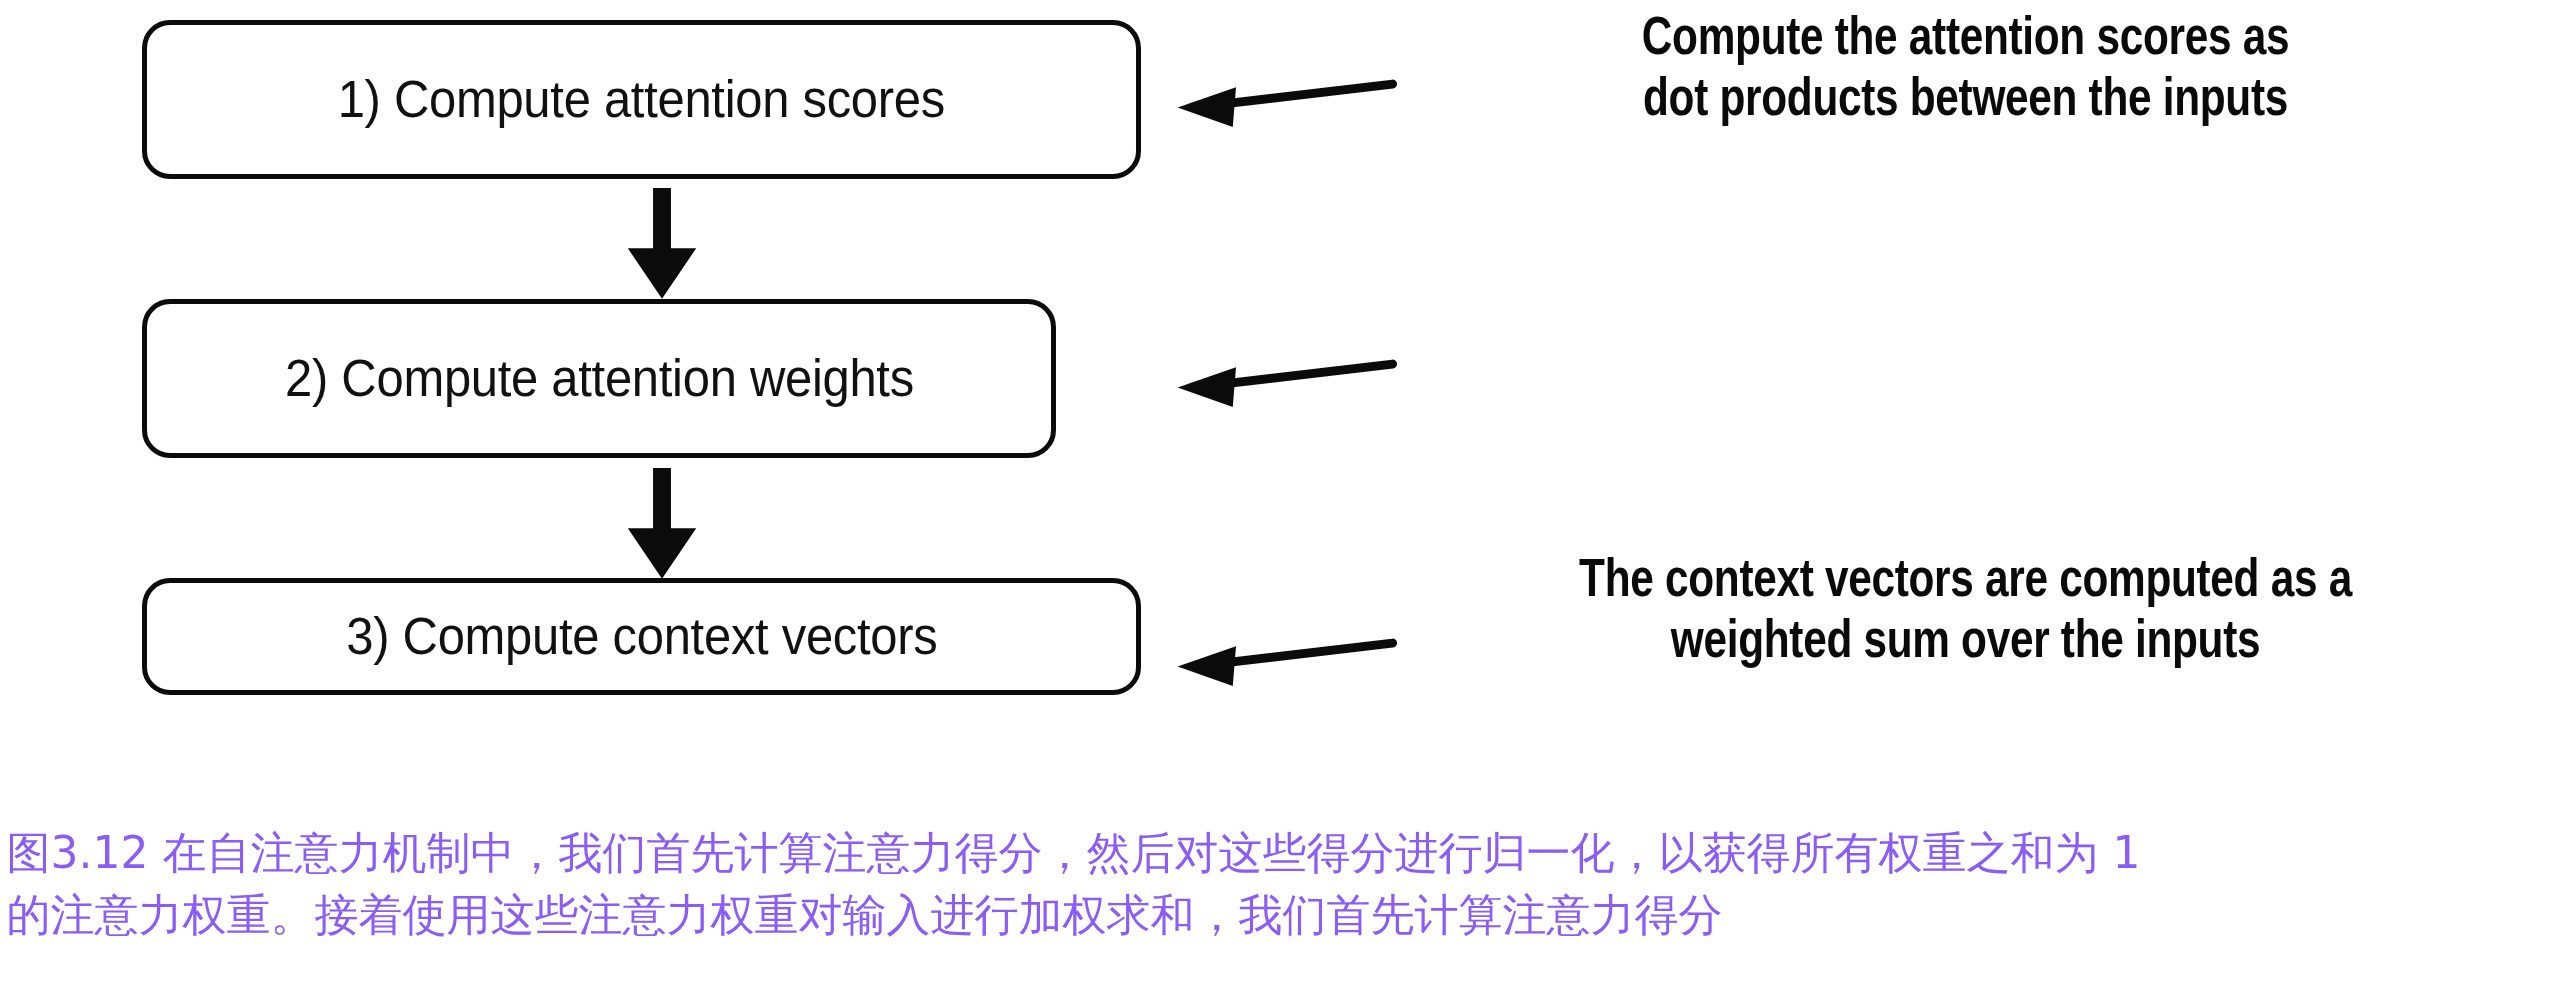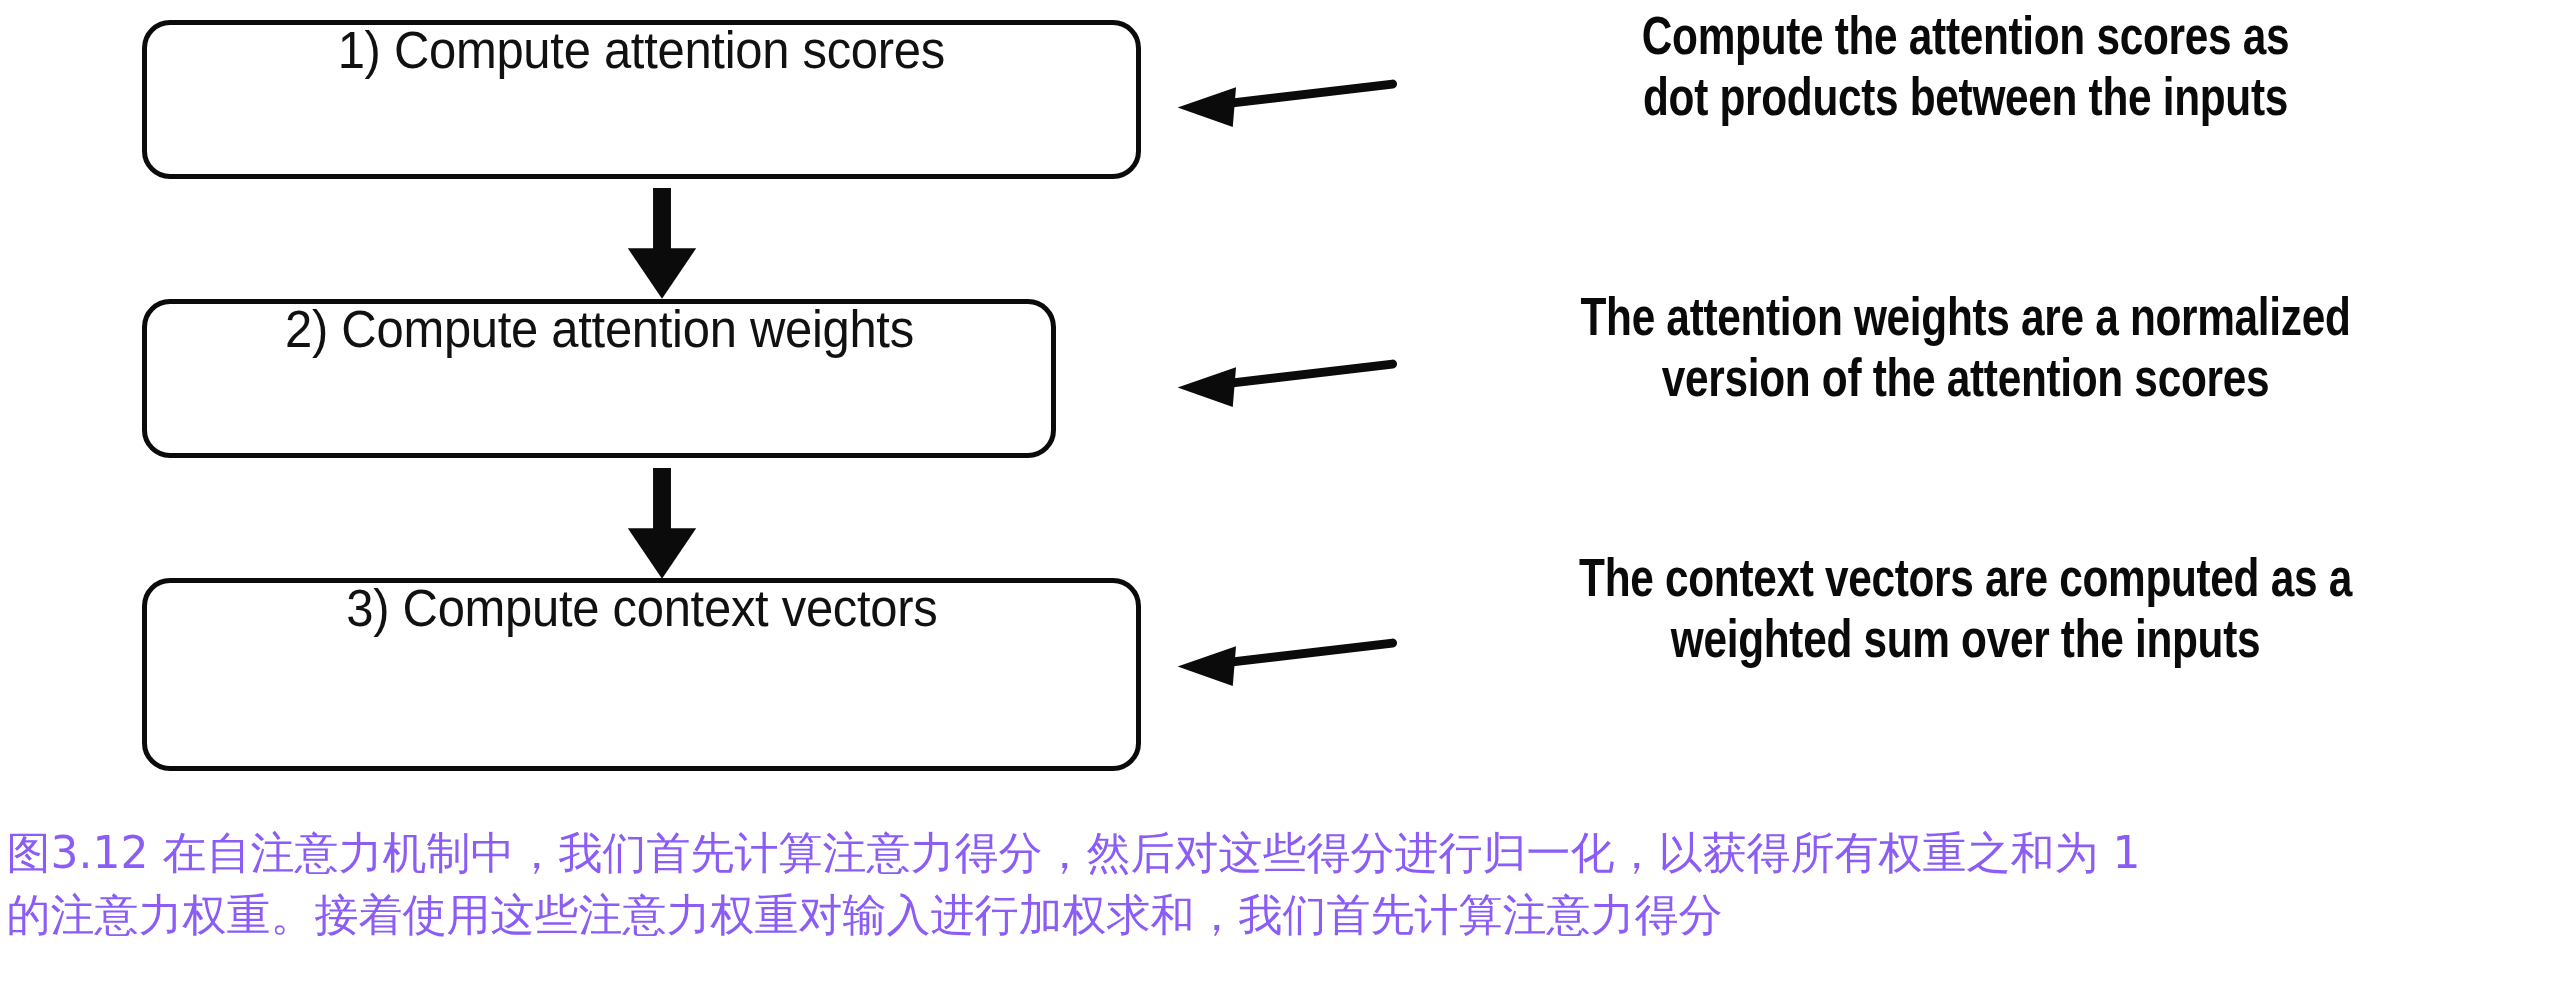--- a/index.html
+++ b/index.html
@@ -31,37 +31,37 @@
     height: 780px;
   }
 
   .step-box {
     position: absolute;
     box-sizing: border-box;
     background: #ffffff;
     border: 5.7px solid #0b0b0b;
     border-radius: 28px;
     display: flex;
-    align-items: flex-start;
+    align-items: center;
     justify-content: center;
   }
   .step-box .step-label {
     font-family: "Liberation Sans", sans-serif;
     font-size: 51px;
     font-weight: 400;
     color: #111111;
     letter-spacing: -0.3px;
     white-space: nowrap;
     line-height: 1;
     transform: scaleX(0.96);
   }
 
   #box-1 { left: 142px; top: 20px;  width: 999px; height: 159px; }
   #box-2 { left: 142px; top: 299px; width: 914px; height: 159px; }
-  #box-3 { left: 142px; top: 578px; width: 999px; height: 193px; }
+  #box-3 { left: 142px; top: 578px; width: 999px; height: 117px; }
 
   
   .v-arrow {
     position: absolute;
     left: 605px;
     width: 114px;
     height: 114px;
   }
   #v-arrow-1 { top: 188px; }
   #v-arrow-2 { top: 468px; }
@@ -161,24 +161,20 @@
     <svg class="h-arrow" id="h-arrow-3" viewBox="0 0 290 90">
       <line x1="285" y1="26" x2="72" y2="51" stroke="#0b0b0b" stroke-width="11" stroke-linecap="round"></line>
       <polygon points="20,55 92,30 88,79" fill="#0b0b0b"></polygon>
     </svg>
 
     <div class="annotation" id="annotation-1">
       <span class="ann-line">Compute the attention scores as</span>
       <span class="ann-line">dot products between the inputs</span>
     </div>
 
-    <div class="annotation" id="annotation-2">
-      <span class="ann-line">The attention weights are a normalized</span>
-      <span class="ann-line">version of the attention scores</span>
-    </div>
 
     <div class="annotation" id="annotation-3">
       <span class="ann-line">The context vectors are computed as a</span>
       <span class="ann-line">weighted sum over the inputs</span>
     </div>
 
   </div>
 
   <div class="caption">
     <span class="caption-line">图3.12 在自注意力机制中，我们首先计算注意力得分，然后对这些得分进行归一化，以获得所有权重之和为 1</span>

